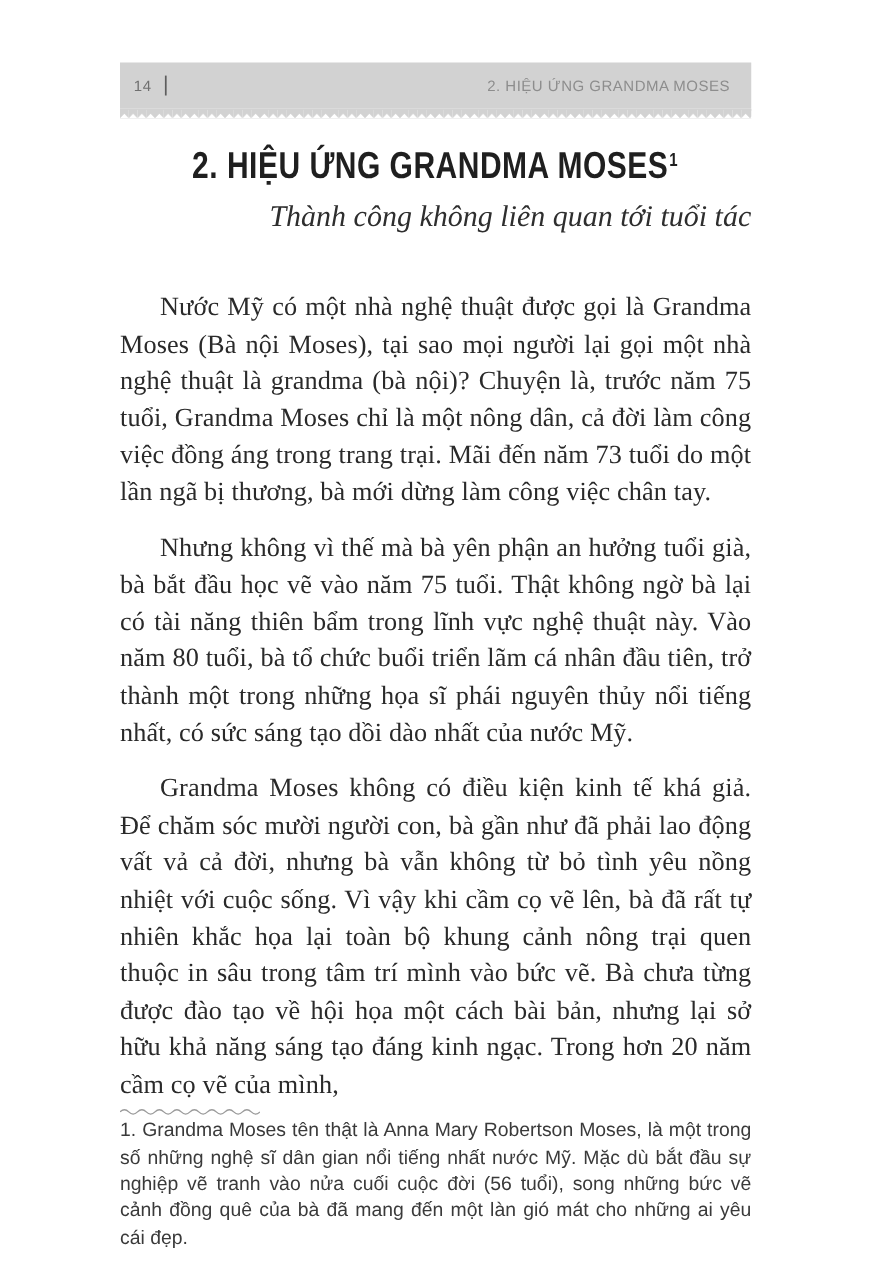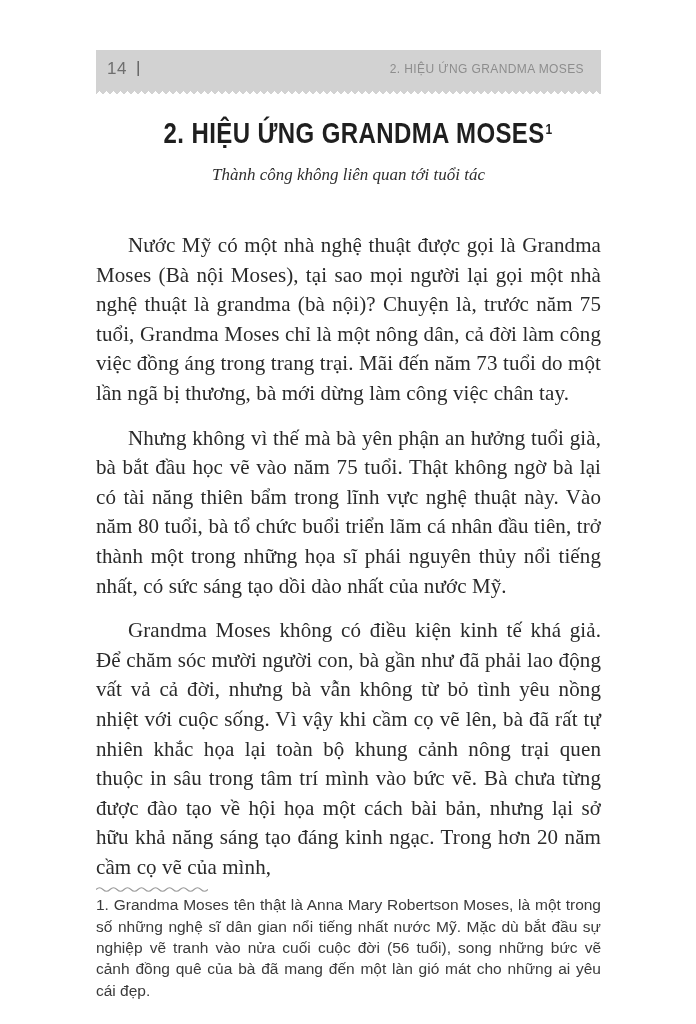--- a/index.html
+++ b/index.html
@@ -26,41 +26,41 @@
     font-family:"Liberation Sans","DejaVu Sans",sans-serif;
   }
   .header-bar::after{
     content:"";position:absolute;top:100%;left:0;width:100%;height:8px;
     background-image:
       linear-gradient(to bottom right,var(--header-bar,#d2d2d2) 50%,rgba(0,0,0,0) 50%),
       linear-gradient(to bottom left,var(--header-bar,#d2d2d2) 50%,rgba(0,0,0,0) 50%);
     background-size:7px 8px;background-repeat:repeat-x;
   }
   .page-num-group{display:flex;align-items:center;gap:9px;}
-  .page-number{font-size:17px;color:var(--page-number,#6f6f6f);letter-spacing:.5px;}
+  .page-number{font-size:12px;color:var(--page-number,#6f6f6f);letter-spacing:.5px;}
   .page-number-sep{font-size:17px;color:#5e5e5e;font-weight:400;transform:translateY(-1px);}
   .running-header{
     font-size:12px;color:var(--header-text,#8d8d8d);
     letter-spacing:.4px;font-weight:500;
   }
   
   .chapter-title{
-    margin-top:25px;text-align:right;line-height:34px;white-space:nowrap;
+    margin-top:25px;text-align:center;line-height:34px;white-space:nowrap;
   }
   .chapter-title .squeeze{
     display:inline-block;transform:scaleX(.8);transform-origin:50% 50%;
     font-family:"Liberation Sans","DejaVu Sans",sans-serif;
     font-weight:700;font-size:30px;color:var(--title,#1f1f1f);
     letter-spacing:.5px;
   }
   .chapter-title sup{font-size:15px;vertical-align:9px;margin-left:1px;}
   
   .chapter-subtitle{
-    margin-top:11px;text-align:center;font-style:italic;
-    font-size:17px;line-height:27px;color:var(--subtitle,#2e2e2e);
+    margin-top:11px;text-align:right;font-style:italic;
+    font-size:24px;line-height:27px;color:var(--subtitle,#2e2e2e);
   }
   
   .body-text{margin-top:43px;}
   .body-text p{
     font-size:21px;line-height:29.6px;color:var(--body-text,#2a2a2a);
     text-align:justify;text-indent:32px;margin-bottom:15px;
     letter-spacing:.1px;
   }
   .body-text p:last-child{margin-bottom:0;}
   

